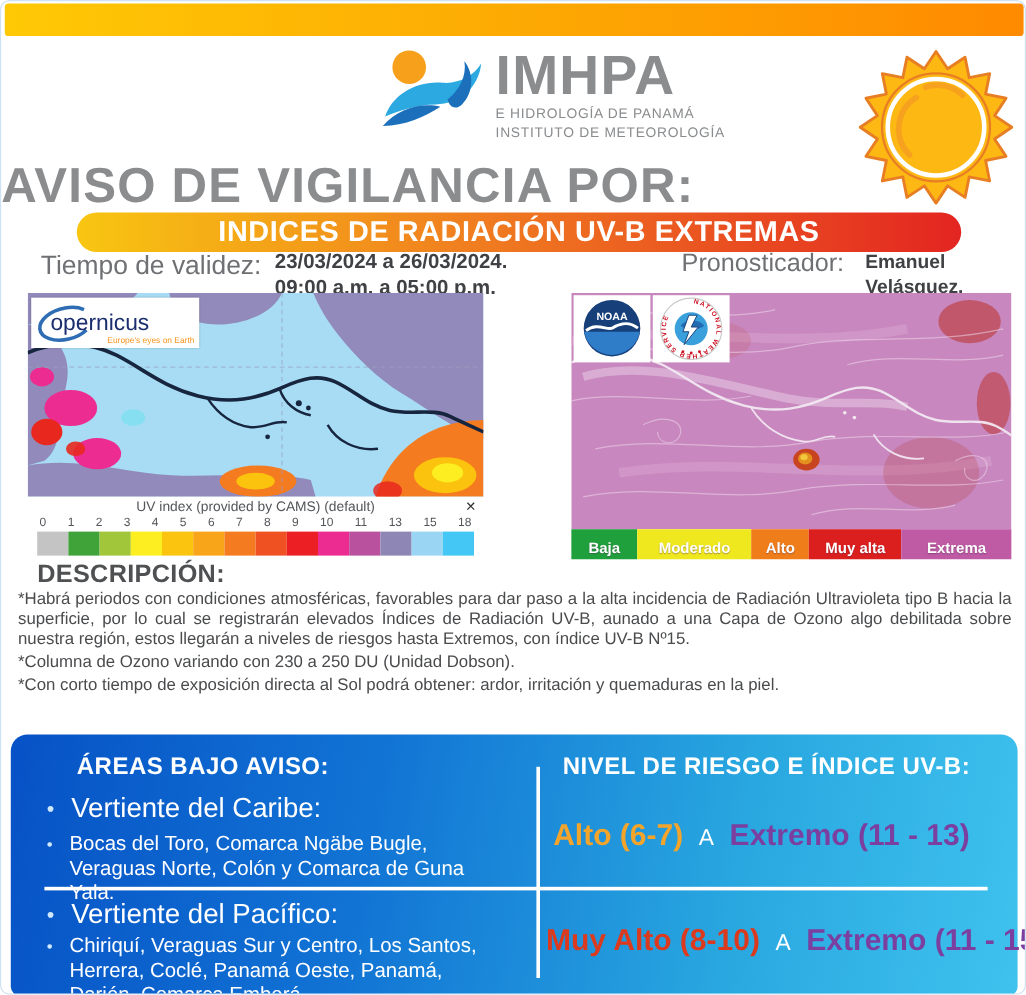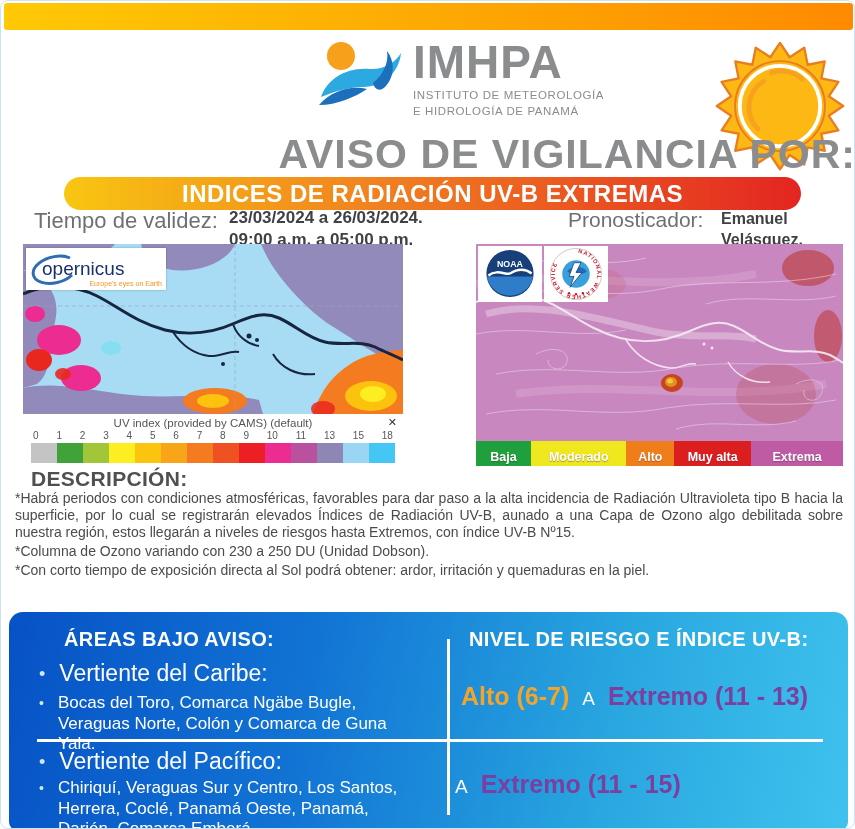--- a/index.html
+++ b/index.html
@@ -9,21 +9,21 @@
 
   .top-bar { position:absolute; left:3px; top:2px; width:849px; height:27px; border-radius:3px;
              background:linear-gradient(90deg,#FFC905,#FDA703 55%,#FF8A00); }
 
   .logo-block { position:absolute; left:316px; top:38px; display:flex; align-items:center; gap:10px;justify-content:center; }
   .logo-text .name { font-size:46px; font-weight:bold; color:#8A8C8E; letter-spacing:1px; line-height:1; }
   .logo-text .sub { font-size:11.5px; color:#8A8C8E; letter-spacing:0.6px; line-height:1.35; margin-top:3px; }
 
   .sun { position:absolute; left:706px; top:40px; }
 
-  .page-title { position:absolute; left:0; top:130px; width:855px; text-align:right;
+  .page-title { position:absolute; left:0; top:130px; width:855px; text-align:left;
                 font-size:41px; font-weight:bold; color:#8A8C8E; letter-spacing:1px; }
 
   .alert-banner { position:absolute; left:63px; top:176px; width:737px; height:33px; border-radius:17px;
                   background:linear-gradient(90deg,#F8C611,#F07D20 45%,#E32521);
                   display:flex; align-items:center; justify-content:center;
                   color:#fff; font-size:24px; font-weight:bold; letter-spacing:0.5px; }
 
   .validity-label { position:absolute; left:33px; top:207px; font-size:22px; color:#6E7073; }
   .validity-dates { position:absolute; left:228px; top:206px; font-size:17px; font-weight:bold;
                     color:#3F4144; line-height:1.28; white-space:pre-line; }
@@ -91,22 +91,22 @@
   <div class="logo-block">
     <svg width="86" height="80" viewBox="0 0 86 80">
       <circle cx="24" cy="17" r="14" fill="#F7A01B"></circle>
       <path d="M4,58 C10,40 30,28 52,30 C66,31 78,24 84,14 C82,34 66,48 46,48 C30,48 14,54 4,58 Z" fill="#2BA9E0"></path>
       <path d="M2,66 C14,52 34,46 50,50 C38,58 20,66 2,66 Z" fill="#1B6FBB"></path>
       <path d="M56,44 C66,36 72,24 70,12 C78,22 78,38 68,48 C64,52 58,52 56,44 Z" fill="#1B6FBB"></path>
     </svg>
     <div class="logo-text">
       <div class="name">IMHPA</div>
       <div class="sub">
+        <div>E HIDROLOGÍA DE PANAMÁ</div>
         <div>INSTITUTO DE METEOROLOGÍA</div>
-        <div>E HIDROLOGÍA DE PANAMÁ</div>
       </div>
     </div>
   </div>
 
   <svg class="sun" width="146" height="134" viewBox="0 0 150 140">
     <polygon fill="#FDB813" stroke="#E87E23" stroke-width="2.5" stroke-linejoin="round" points="141,68 126,78.2 136,93.3 118.2,96.9 121.7,114.7 103.9,111.2 100.3,129 85.1,119 75,134 64.9,119 49.7,129 46.1,111.2 28.3,114.7 31.8,96.9 14,93.3 24,78.2 9,68 24,57.8 14,42.7 31.8,39.1 28.3,21.3 46.1,24.8 49.7,7 64.9,17 75,2 85.1,17 100.3,7 103.9,24.8 121.7,21.3 118.2,39.1 136,42.7 126,57.8"></polygon>
     <circle cx="75" cy="68" r="47" fill="#FDB813" stroke="#E87E23" stroke-width="2"></circle>
     <circle cx="75" cy="68" r="42" fill="#FDB813" stroke="#FFFFFF" stroke-width="4"></circle>
     <path d="M52,92 A32,32 0 0 1 58,42" stroke="#F6A21F" stroke-width="5" fill="none" stroke-linecap="round"></path>
     <path d="M66,33 A32,32 0 0 1 98,40" stroke="#F6A21F" stroke-width="5" fill="none" stroke-linecap="round"></path>
@@ -307,18 +307,19 @@
 
     <div class="adv-row region-row" style="left:30px; top:136px;">
       <span class="bullet">•</span>
       <span>Vertiente  del  Pacífico:</span>
     </div>
     <div class="adv-row detail-row" style="left:30px; top:166px;">
       <span class="bullet">•</span>
       <span class="detail-text">Chiriquí, Veraguas Sur y Centro, Los Santos, Herrera,  Coclé, Panamá Oeste, Panamá,  Darién, Comarca Emberá.</span>
     </div>
     <div class="risk-line" style="left:446px; top:158px;">
+      <span class="risk-low" style="color: rgb(220, 58, 30);">Muy Alto (8-10)</span>
       <span class="risk-conn">A</span>
       <span class="risk-high" style="color: rgb(123, 63, 160);">Extremo (11 - 15)</span>
     </div>
   </div>
 
 </div>
 
 </body></html>

